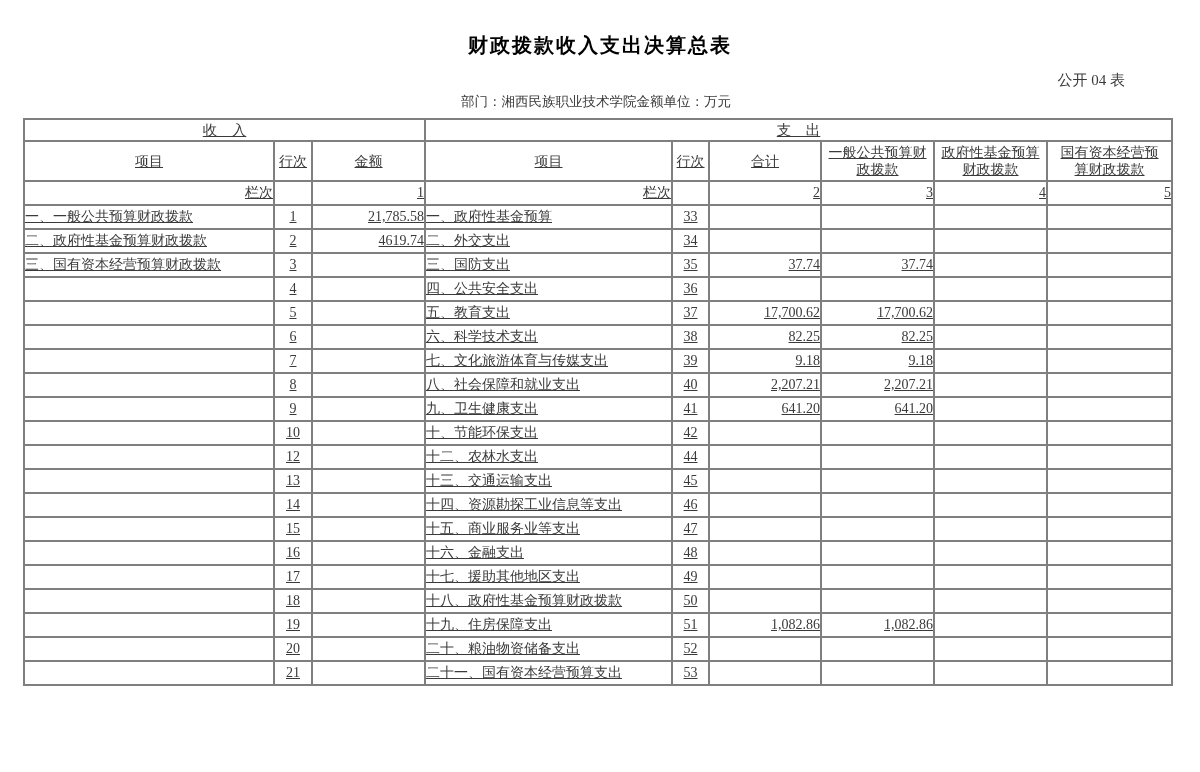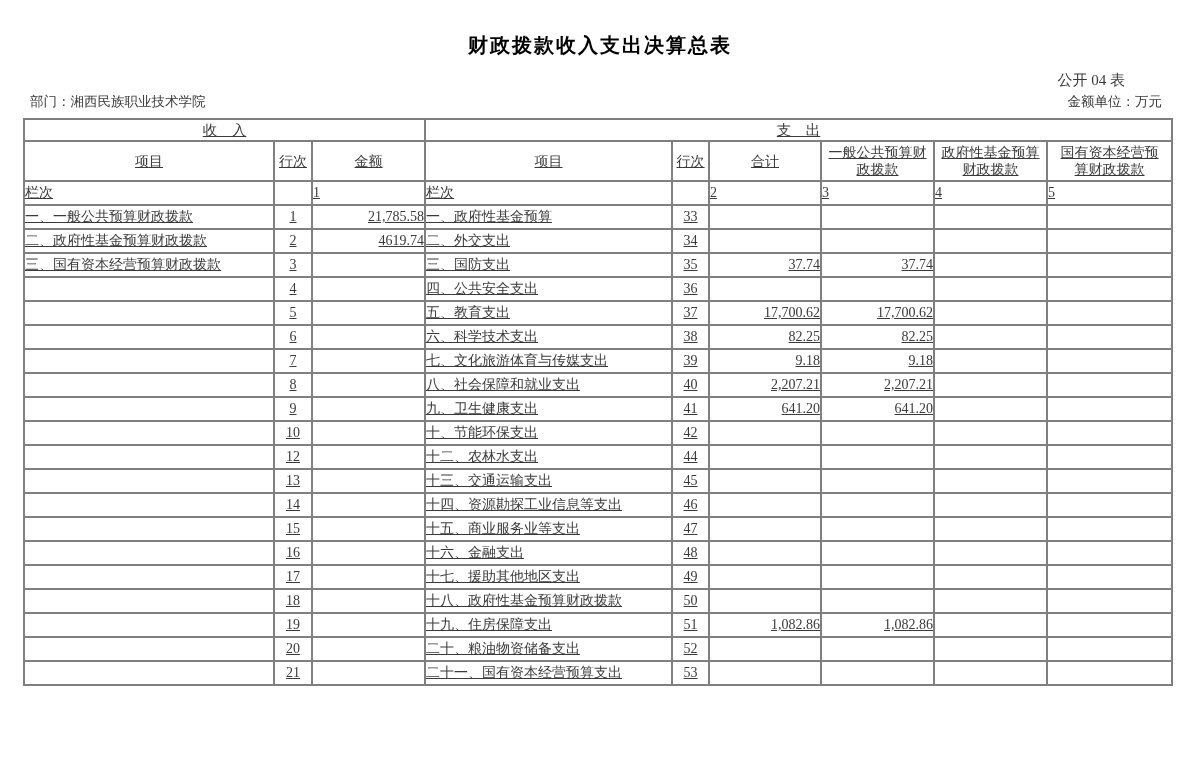--- a/index.html
+++ b/index.html
@@ -10,37 +10,37 @@
   }
   .doc-title {
     padding-top:32px; text-align:center;
     font-size:20px; font-weight:bold; letter-spacing:2px; color:#000000;
   }
   .form-code {
     margin-top:12px; text-align:right; padding-right:75px;
     font-size:15px; color:#3a3a3a;
   }
   .meta-row {
-    margin-top:3px; display:flex; justify-content:space-between;
+    margin-top:3px; display:flex; justify-content:center;
     padding-left:30px; padding-right:38px; font-size:13.5px; color:#3a3a3a;
   }
   table.budget {
     border-collapse:collapse; table-layout:fixed;
     width:1148px; margin:7px 0 0 23px;text-decoration:underline;
   }
   table.budget th, table.budget td {
     border:2px solid #7f7f7f; font-weight:normal; font-size:14px;
     padding:0; overflow:hidden; white-space:nowrap; color:#3a3a3a;
   }
   tr.h1 { height:22px; }
   tr.h1 th { text-align:center; font-size:14.5px; }
   tr.h2 { height:40px;border-radius:15px; }
   tr.h2 th { text-align:center; white-space:pre-line; line-height:17px; }
   tr.h3 { height:24px; }
-  tr.h3 td { text-align:left;margin-top:16px; }
+  tr.h3 td { text-align:right;margin-top:16px; }
   tbody tr { height:24px; }
   .c-item { text-align:left; padding-left:3px; }
   .c-rowno { text-align:center; }
   .c-num  { text-align:right; padding-right:4px; }
 </style>
 </head>
 <body>
 
 <div class="page">
 

